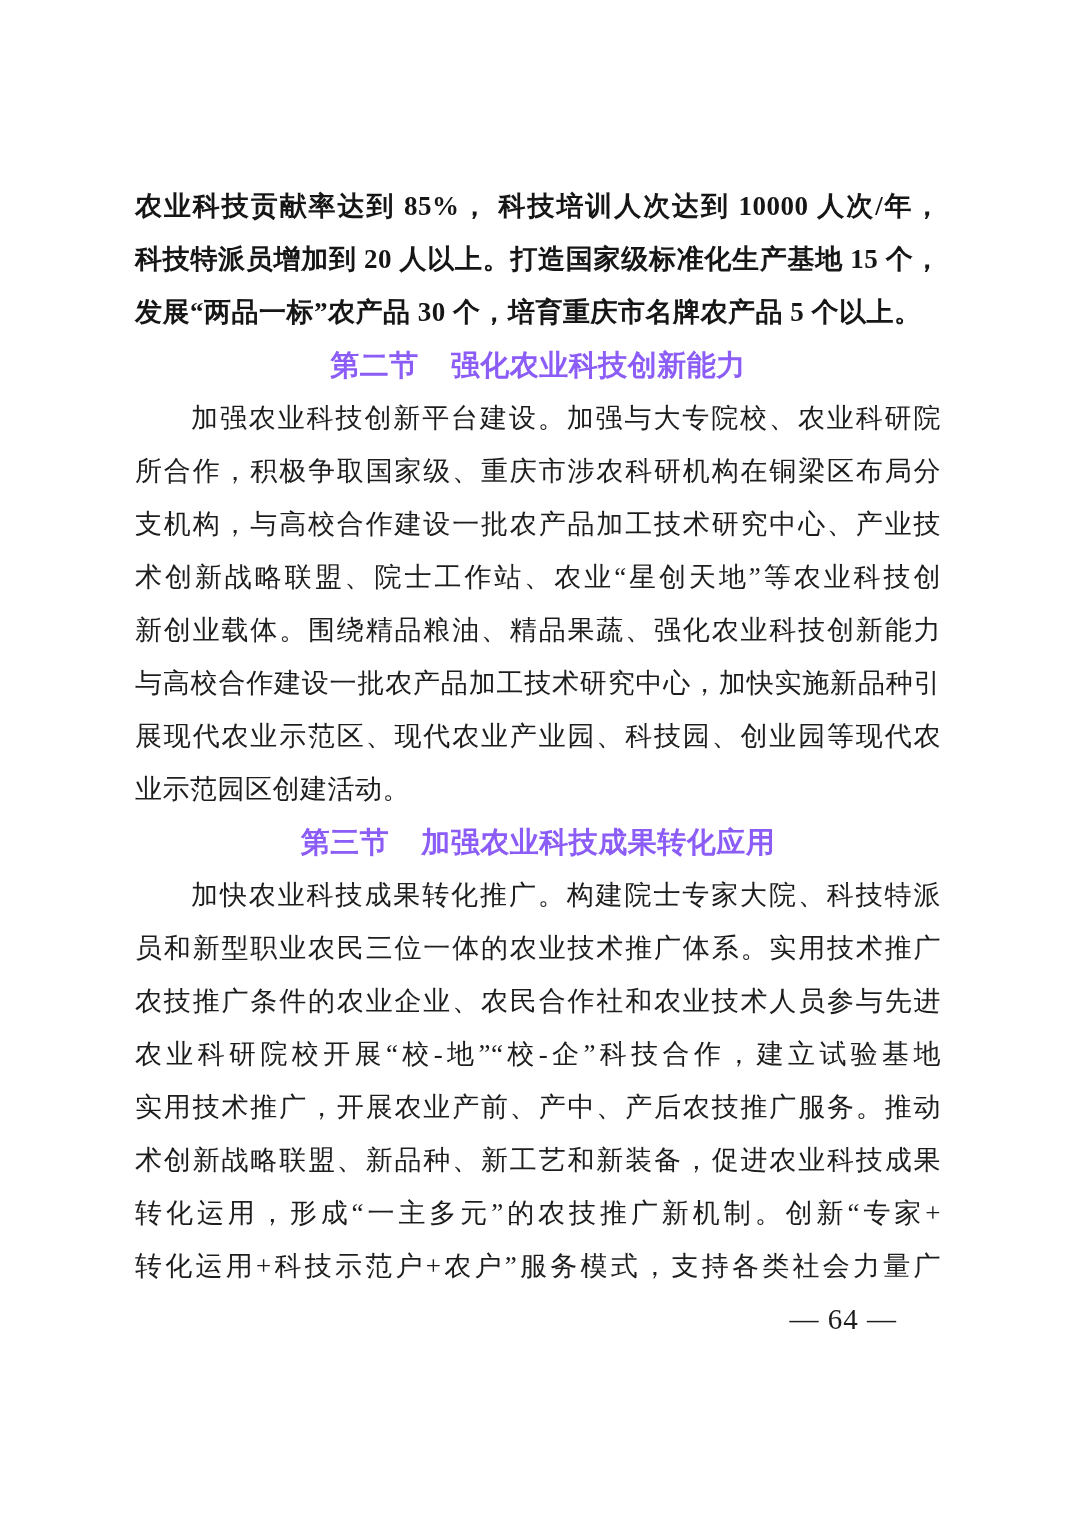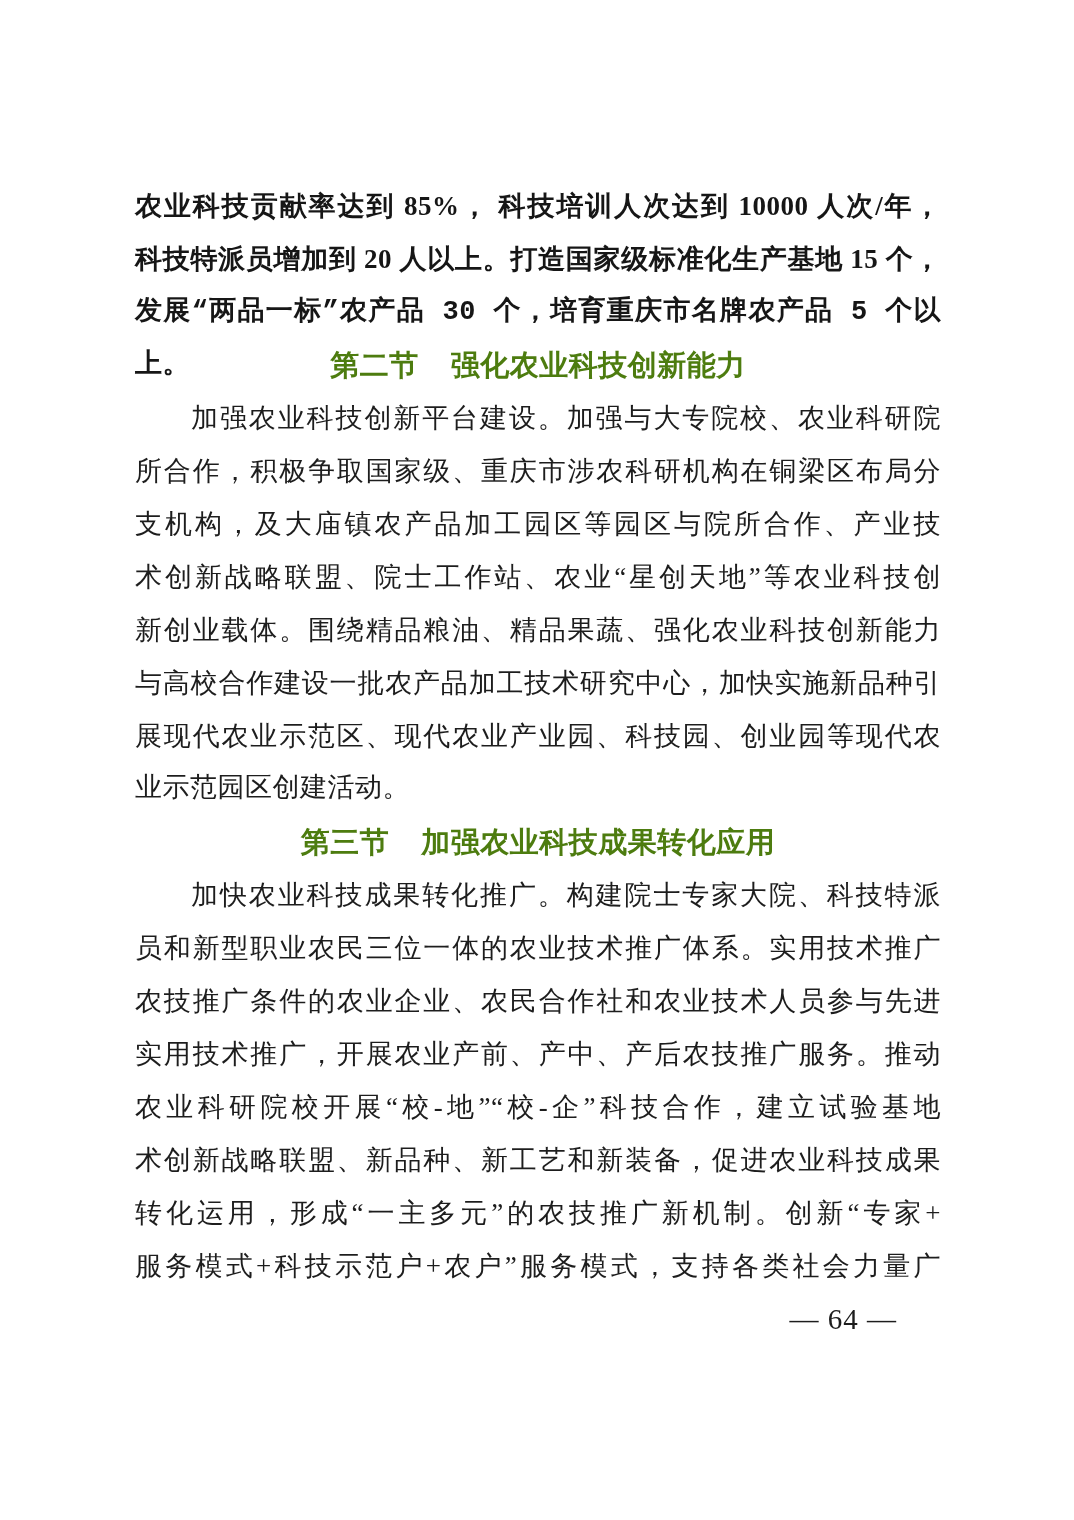--- a/index.html
+++ b/index.html
@@ -36,28 +36,27 @@
   }
   .line.em {
     font-weight: bold;
     color: #161616;
   }
   .line.indent {
     text-indent: 56px;
   }
   .line.para-end {
     text-align-last: left;
-    font-family: Liberation Mono, monospace;
   }
   .line.heading {
     text-align: center;
     text-align-last: center;
     font-weight: bold;
     font-size: 29px;
-    color: #4d7c0f;
+    color: #8b5cf6;
   }
   .heading .h-label {
     margin-right: 1.1em;
   }
   .line.footer {
     text-align: right;
     text-align-last: right;
     padding-right: 44px;
     font-size: 29px;
     color: #1d1d1d;
@@ -69,31 +68,31 @@
 
 <div class="page">
   <div class="text-column">
     <div class="lines">
         <div class="line body em">农业科技贡献率达到 85%， 科技培训人次达到 10000 人次/年，</div>
         <div class="line body em">科技特派员增加到 20 人以上。打造国家级标准化生产基地 15 个，</div>
         <div class="line body em para-end">发展“两品一标”农产品 30 个，培育重庆市名牌农产品 5 个以上。</div>
         <div class="line heading"><span class="h-label">第二节</span><span class="h-title">强化农业科技创新能力</span></div>
         <div class="line body indent">加强农业科技创新平台建设。加强与大专院校、农业科研院</div>
         <div class="line body">所合作，积极争取国家级、重庆市涉农科研机构在铜梁区布局分</div>
-        <div class="line body">支机构，及大庙镇农产品加工园区等园区与院所合作、产业技</div>
+        <div class="line body">支机构，与高校合作建设一批农产品加工技术研究中心、产业技</div>
         <div class="line body">术创新战略联盟、院士工作站、农业“星创天地”等农业科技创</div>
         <div class="line body">新创业载体。围绕精品粮油、精品果蔬、强化农业科技创新能力</div>
         <div class="line body">与高校合作建设一批农产品加工技术研究中心，加快实施新品种引</div>
         <div class="line body">展现代农业示范区、现代农业产业园、科技园、创业园等现代农</div>
         <div class="line body para-end">业示范园区创建活动。</div>
         <div class="line heading"><span class="h-label">第三节</span><span class="h-title">加强农业科技成果转化应用</span></div>
         <div class="line body indent">加快农业科技成果转化推广。构建院士专家大院、科技特派</div>
         <div class="line body">员和新型职业农民三位一体的农业技术推广体系。实用技术推广</div>
         <div class="line body">农技推广条件的农业企业、农民合作社和农业技术人员参与先进</div>
+        <div class="line body">农业科研院校开展“校-地”“校-企”科技合作，建立试验基地</div>
         <div class="line body">实用技术推广，开展农业产前、产中、产后农技推广服务。推动</div>
-        <div class="line body">农业科研院校开展“校-地”“校-企”科技合作，建立试验基地</div>
         <div class="line body">术创新战略联盟、新品种、新工艺和新装备，促进农业科技成果</div>
         <div class="line body">转化运用，形成“一主多元”的农技推广新机制。创新“专家+</div>
-        <div class="line body">服务模式+科技示范户+农户”服务模式，支持各类社会力量广</div>
+        <div class="line body">转化运用+科技示范户+农户”服务模式，支持各类社会力量广</div>
       </div>
     <div class="line footer">— 64 —</div>
   </div>
 </div>
 
 </body></html>

